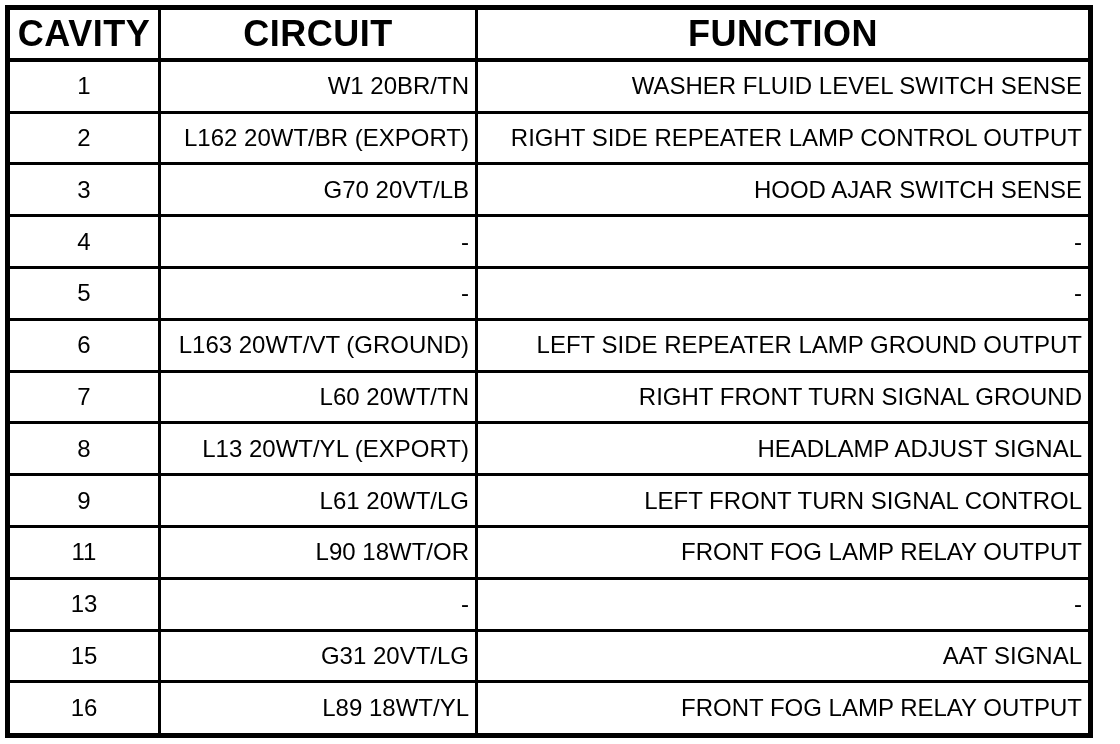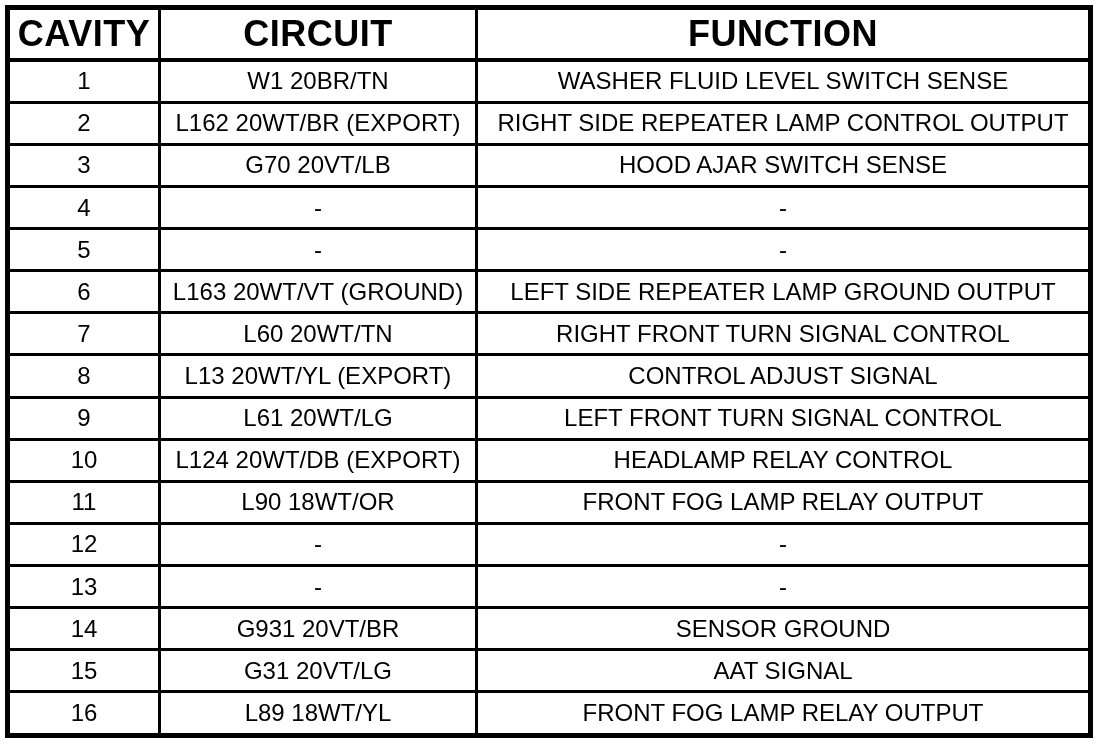--- a/index.html
+++ b/index.html
@@ -56,21 +56,21 @@
     font-weight: normal;
     vertical-align: middle;
     padding: 0 6px;
   }
   tbody td.cavity {
     text-align: center;
     padding: 0;
   }
   tbody td.circuit,
   tbody td.function {
-    text-align: center;
+    text-align: right;
   }
 </style>
 </head>
 <body>
 
 <div class="page">
   <table class="pinout">
     <colgroup>
       <col class="c1">
       <col class="c2">
@@ -110,56 +110,41 @@
           <td class="function">-</td>
         </tr>
         <tr>
           <td class="cavity">6</td>
           <td class="circuit">L163 20WT/VT (GROUND)</td>
           <td class="function">LEFT SIDE REPEATER LAMP GROUND OUTPUT</td>
         </tr>
         <tr>
           <td class="cavity">7</td>
           <td class="circuit">L60 20WT/TN</td>
-          <td class="function">RIGHT FRONT TURN SIGNAL CONTROL</td>
+          <td class="function">RIGHT FRONT TURN SIGNAL GROUND</td>
         </tr>
         <tr>
           <td class="cavity">8</td>
           <td class="circuit">L13 20WT/YL (EXPORT)</td>
-          <td class="function">CONTROL ADJUST SIGNAL</td>
+          <td class="function">HEADLAMP ADJUST SIGNAL</td>
         </tr>
         <tr>
           <td class="cavity">9</td>
           <td class="circuit">L61 20WT/LG</td>
           <td class="function">LEFT FRONT TURN SIGNAL CONTROL</td>
         </tr>
         <tr>
-          <td class="cavity">10</td>
-          <td class="circuit">L124 20WT/DB (EXPORT)</td>
-          <td class="function">HEADLAMP RELAY CONTROL</td>
-        </tr>
-        <tr>
           <td class="cavity">11</td>
           <td class="circuit">L90 18WT/OR</td>
           <td class="function">FRONT FOG LAMP RELAY OUTPUT</td>
         </tr>
         <tr>
-          <td class="cavity">12</td>
-          <td class="circuit">-</td>
-          <td class="function">-</td>
-        </tr>
-        <tr>
           <td class="cavity">13</td>
           <td class="circuit">-</td>
           <td class="function">-</td>
-        </tr>
-        <tr>
-          <td class="cavity">14</td>
-          <td class="circuit">G931 20VT/BR</td>
-          <td class="function">SENSOR GROUND</td>
         </tr>
         <tr>
           <td class="cavity">15</td>
           <td class="circuit">G31 20VT/LG</td>
           <td class="function">AAT SIGNAL</td>
         </tr>
         <tr>
           <td class="cavity">16</td>
           <td class="circuit">L89 18WT/YL</td>
           <td class="function">FRONT FOG LAMP RELAY OUTPUT</td>

